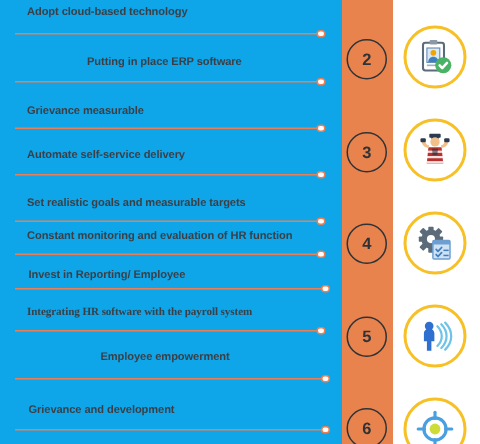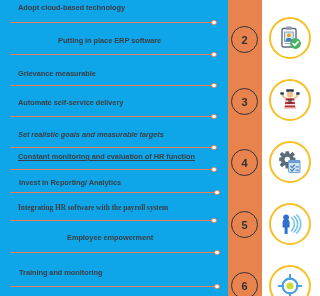--- a/index.html
+++ b/index.html
@@ -147,51 +147,51 @@
       <div class="divider-dot" style="top:82.8px;left:211px;"></div>
     </div>
 
     <div class="list-item">
       <div class="item-label" style="top:98px;left:18px;">Automate self-service delivery</div>
       <div class="divider" style="top:116px;"></div>
       <div class="divider-dot" style="top:113.8px;left:211px;"></div>
     </div>
 
     <div class="list-item">
-      <div class="item-label" style="top:130px;left:18px;font-style:italic;">Set realistic goals and measurable targets</div>
+      <div class="item-label" style="top:130px;left:18px;">Set realistic goals and measurable targets</div>
       <div class="divider" style="top:147px;"></div>
       <div class="divider-dot" style="top:144.8px;left:211px;"></div>
     </div>
 
     <div class="list-item">
-      <div class="item-label" style="top:152px;left:18px;text-decoration:underline;">Constant monitoring and evaluation of HR function</div>
+      <div class="item-label" style="top:152px;left:18px;">Constant monitoring and evaluation of HR function</div>
       <div class="divider" style="top:169px;"></div>
       <div class="divider-dot" style="top:166.8px;left:211px;"></div>
     </div>
 
     <div class="list-item">
-      <div class="item-label" style="top:178px;left:19px;">Invest in Reporting/ Analytics</div>
+      <div class="item-label" style="top:178px;left:19px;">Invest in Reporting/ Employee</div>
       <div class="divider" style="top:192px;"></div>
       <div class="divider-dot" style="top:189.8px;left:214px;"></div>
     </div>
 
     <div class="list-item">
       <div class="item-label" style="top:203px;left:18px;font-family:Liberation Serif, serif;">Integrating HR software with the payroll system</div>
       <div class="divider" style="top:220px;"></div>
       <div class="divider-dot" style="top:217.8px;left:211px;"></div>
     </div>
 
     <div class="list-item">
       <div class="item-label" style="top:233px;left:19px;padding-left:48px;">Employee empowerment</div>
       <div class="divider" style="top:252px;"></div>
       <div class="divider-dot" style="top:249.8px;left:214px;"></div>
     </div>
 
     <div class="list-item">
-      <div class="item-label" style="top:268px;left:19px;">Training and monitoring</div>
+      <div class="item-label" style="top:268px;left:19px;">Grievance and development</div>
       <div class="divider" style="top:286px;"></div>
       <div class="divider-dot" style="top:283.8px;left:214px;"></div>
     </div>
 
   </div>
 
   <div class="orange-bar"></div>
 
   <div class="step-number" style="top:26px;">2</div>
   <div class="step-number" style="top:88px;">3</div>

